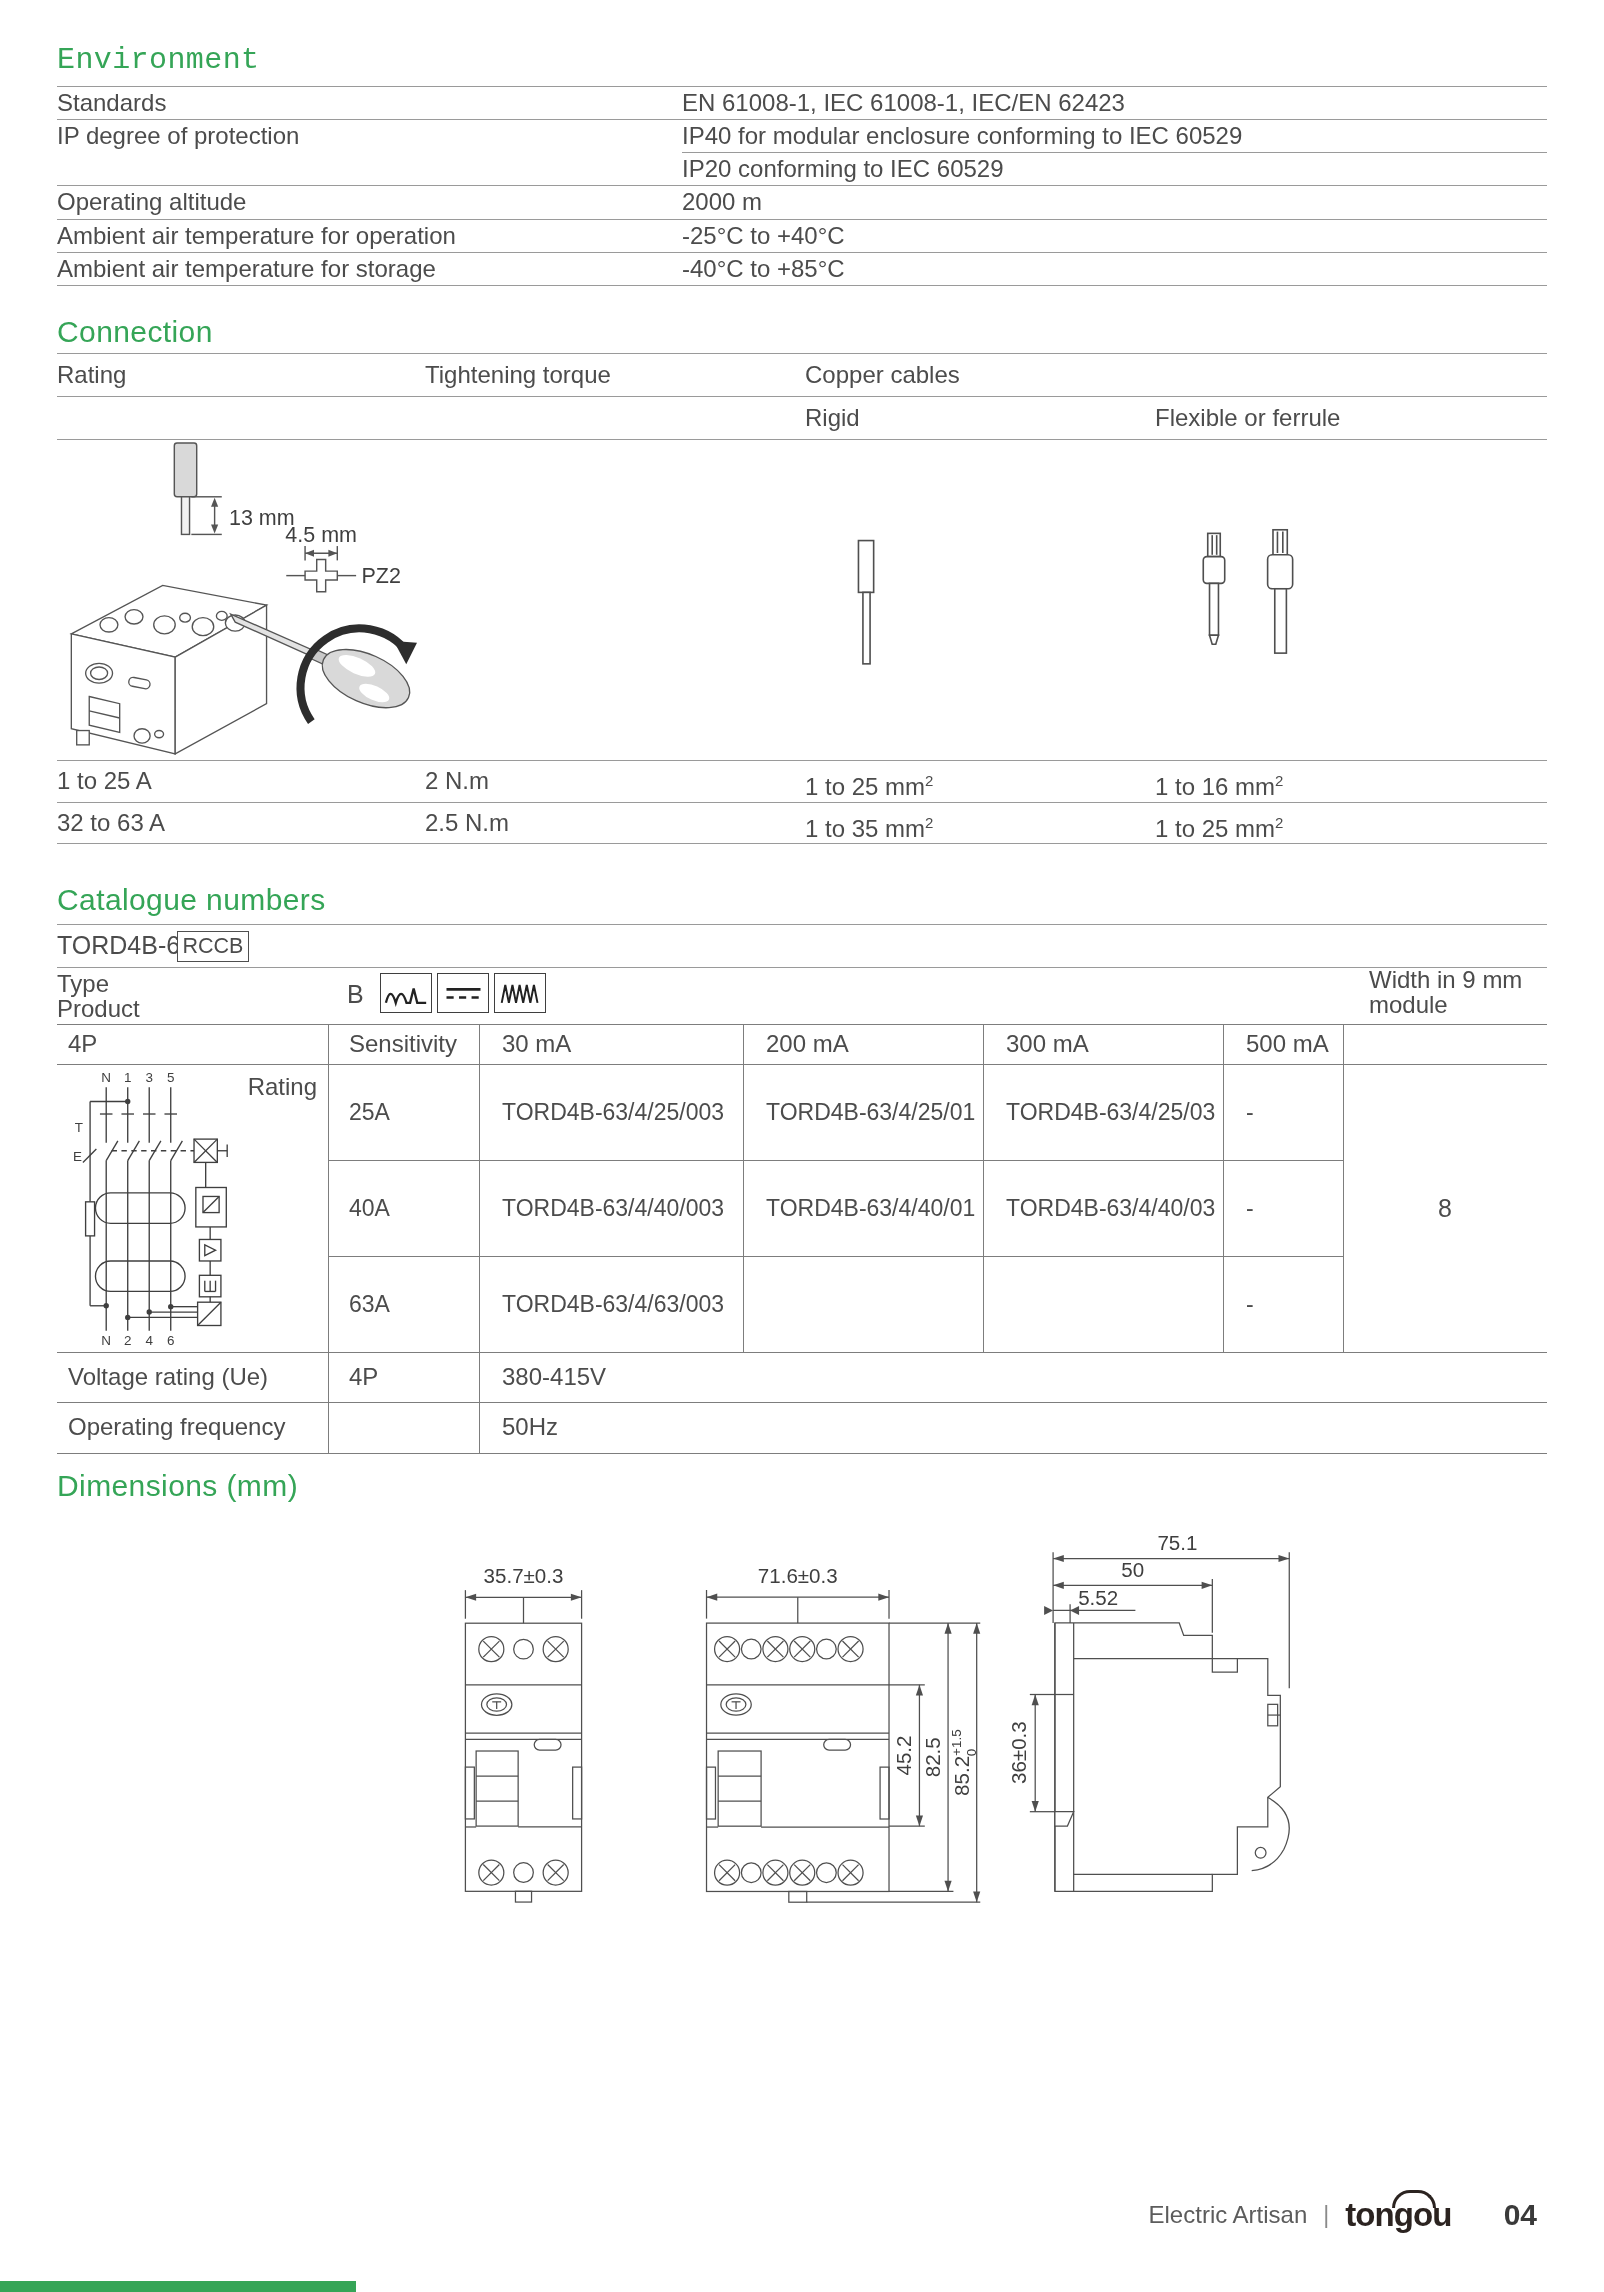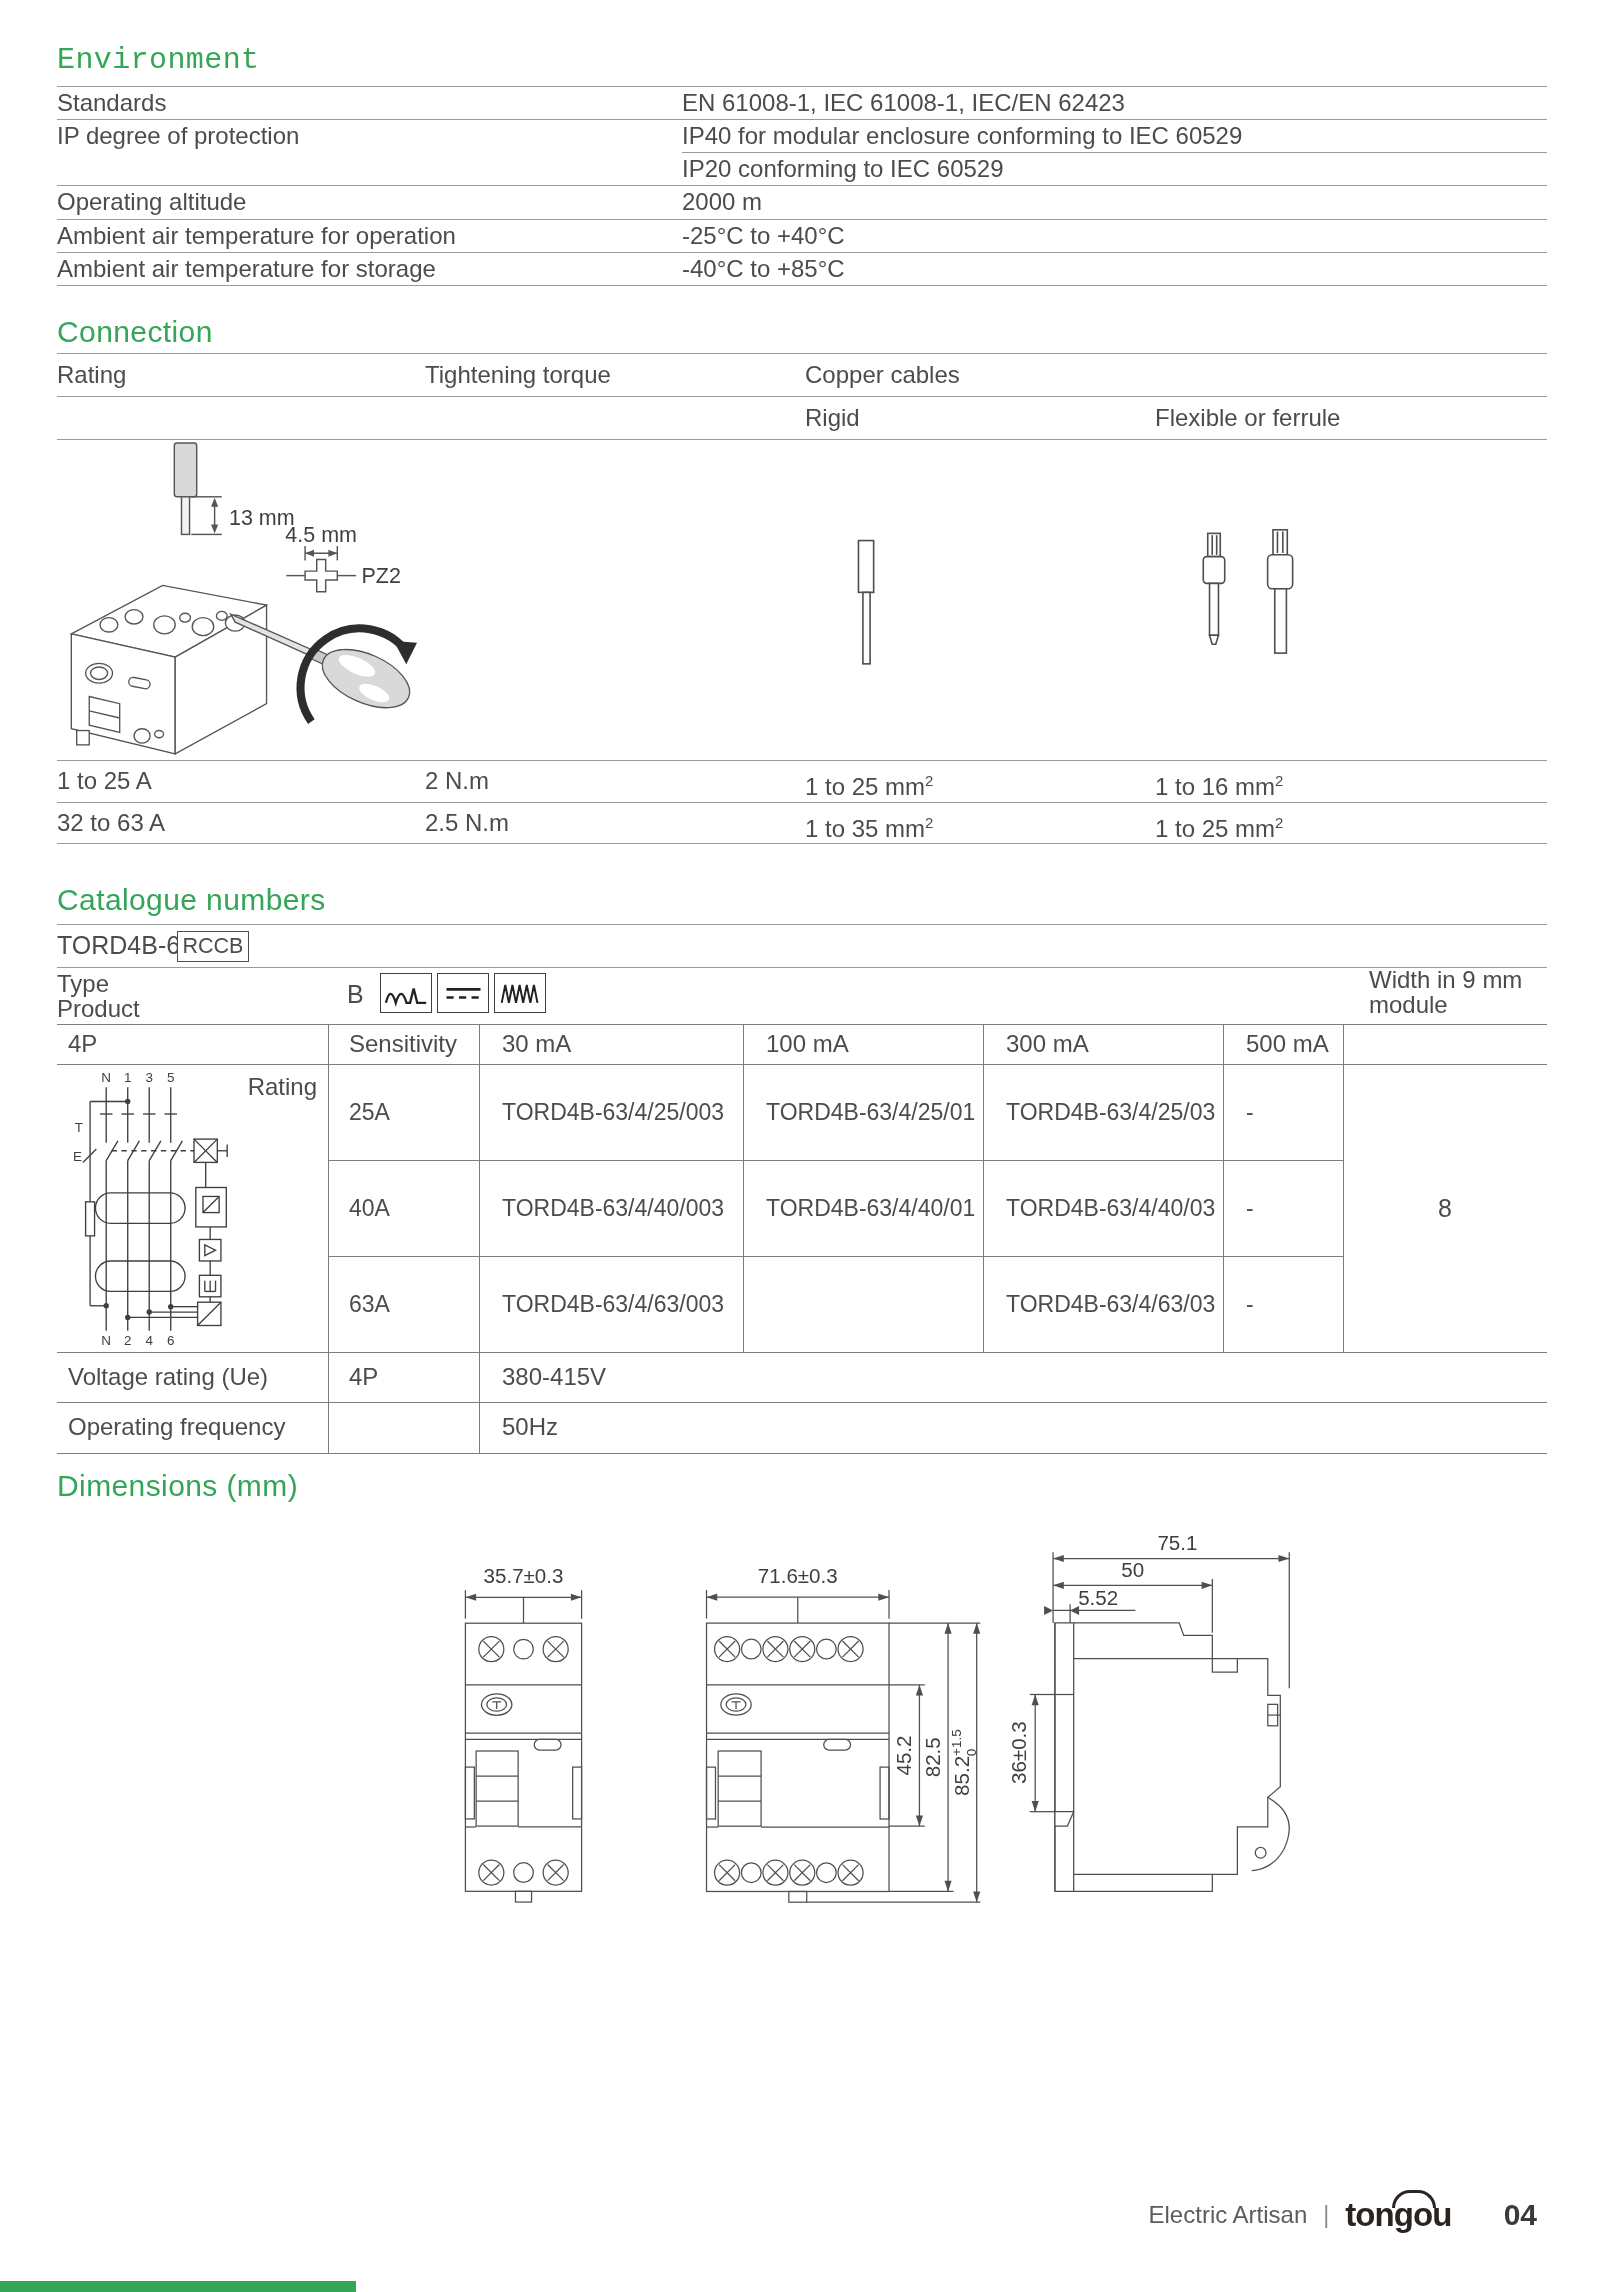--- a/index.html
+++ b/index.html
@@ -196,21 +196,21 @@
   <div class="vl" style="left:328px;top:1024px;height:429px;"></div>
   <div class="vl" style="left:479px;top:1024px;height:429px;"></div>
   <div class="vl" style="left:743px;top:1024px;height:329px;"></div>
   <div class="vl" style="left:983px;top:1024px;height:329px;"></div>
   <div class="vl" style="left:1223px;top:1024px;height:329px;"></div>
   <div class="vl" style="left:1343px;top:1024px;height:329px;"></div>
 
   <span class="txt" style="left:68px;top:1024px;height:40px;line-height:40px;">4P</span>
   <span class="txt" style="left:349px;top:1024px;height:40px;line-height:40px;">Sensitivity</span>
   <span class="txt" style="left:502px;top:1024px;height:40px;line-height:40px;">30 mA</span>
-  <span class="txt" style="left:766px;top:1024px;height:40px;line-height:40px;">100 mA</span>
+  <span class="txt" style="left:766px;top:1024px;height:40px;line-height:40px;">200 mA</span>
   <span class="txt" style="left:1006px;top:1024px;height:40px;line-height:40px;">300 mA</span>
   <span class="txt" style="left:1246px;top:1024px;height:40px;line-height:40px;">500 mA</span>
   <div class="hr dark" style="left:57px;top:1064px;width:1490px;"></div>
 
   <span class="txt" style="left:57px;top:1073px;width:260px;text-align:right;">Rating</span>
 
   <svg style="position:absolute;left:72px;top:1071px;" width="167" height="276" viewBox="0 0 186 308">
     <g font-size="15">
       <text x="38" y="12" text-anchor="middle">N</text>
       <text x="62" y="12" text-anchor="middle">1</text>
@@ -292,21 +292,20 @@
 
   <span class="cellc" style="left:349px;top:1160px;height:96px;">40A</span>
   <span class="cellc" style="left:502px;top:1160px;height:96px;">TORD4B-63/4/40/003</span>
   <span class="cellc" style="left:766px;top:1160px;height:96px;">TORD4B-63/4/40/01</span>
   <span class="cellc" style="left:1006px;top:1160px;height:96px;">TORD4B-63/4/40/03</span>
   <span class="cellc" style="left:1246px;top:1160px;height:96px;">-</span>
   <div class="hr dark" style="left:328px;top:1256px;width:1016px;"></div>
 
   <span class="cellc" style="left:349px;top:1256px;height:97px;">63A</span>
   <span class="cellc" style="left:502px;top:1256px;height:97px;">TORD4B-63/4/63/003</span>
-  <span class="cellc" style="left:1006px;top:1256px;height:97px;">TORD4B-63/4/63/03</span>
   <span class="cellc" style="left:1246px;top:1256px;height:97px;">-</span>
 
   <div class="cellc" style="left:1343px;top:1064px;width:204px;height:288px;justify-content:center;font-size:25px;">8</div>
 
   <div class="hr dark" style="left:57px;top:1352px;width:1490px;"></div>
   <span class="cellc" style="left:68px;top:1352px;height:50px;font-size:24px;">Voltage rating (Ue)</span>
   <span class="cellc" style="left:349px;top:1352px;height:50px;font-size:24px;">4P</span>
   <span class="cellc" style="left:502px;top:1352px;height:50px;font-size:24px;">380-415V</span>
   <div class="hr dark" style="left:57px;top:1402px;width:1490px;"></div>
   <span class="cellc" style="left:68px;top:1402px;height:50px;font-size:24px;">Operating frequency</span>

